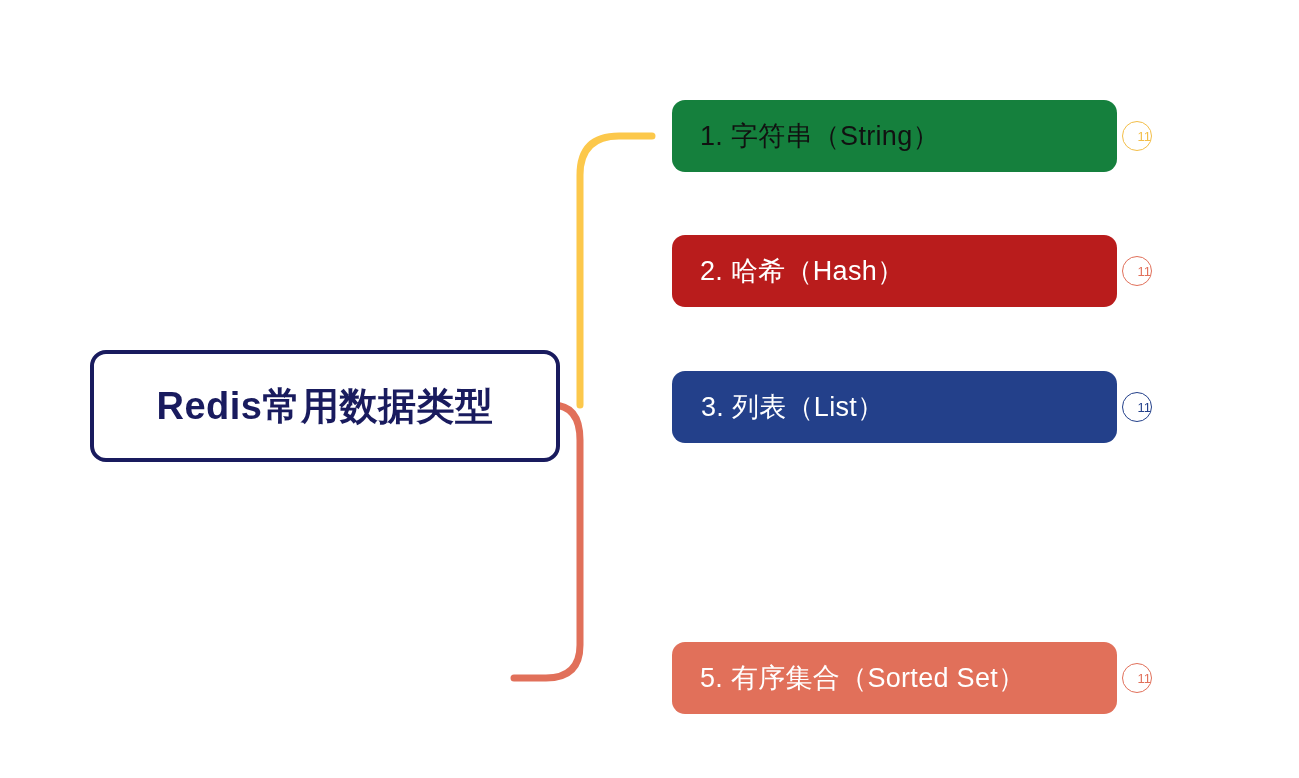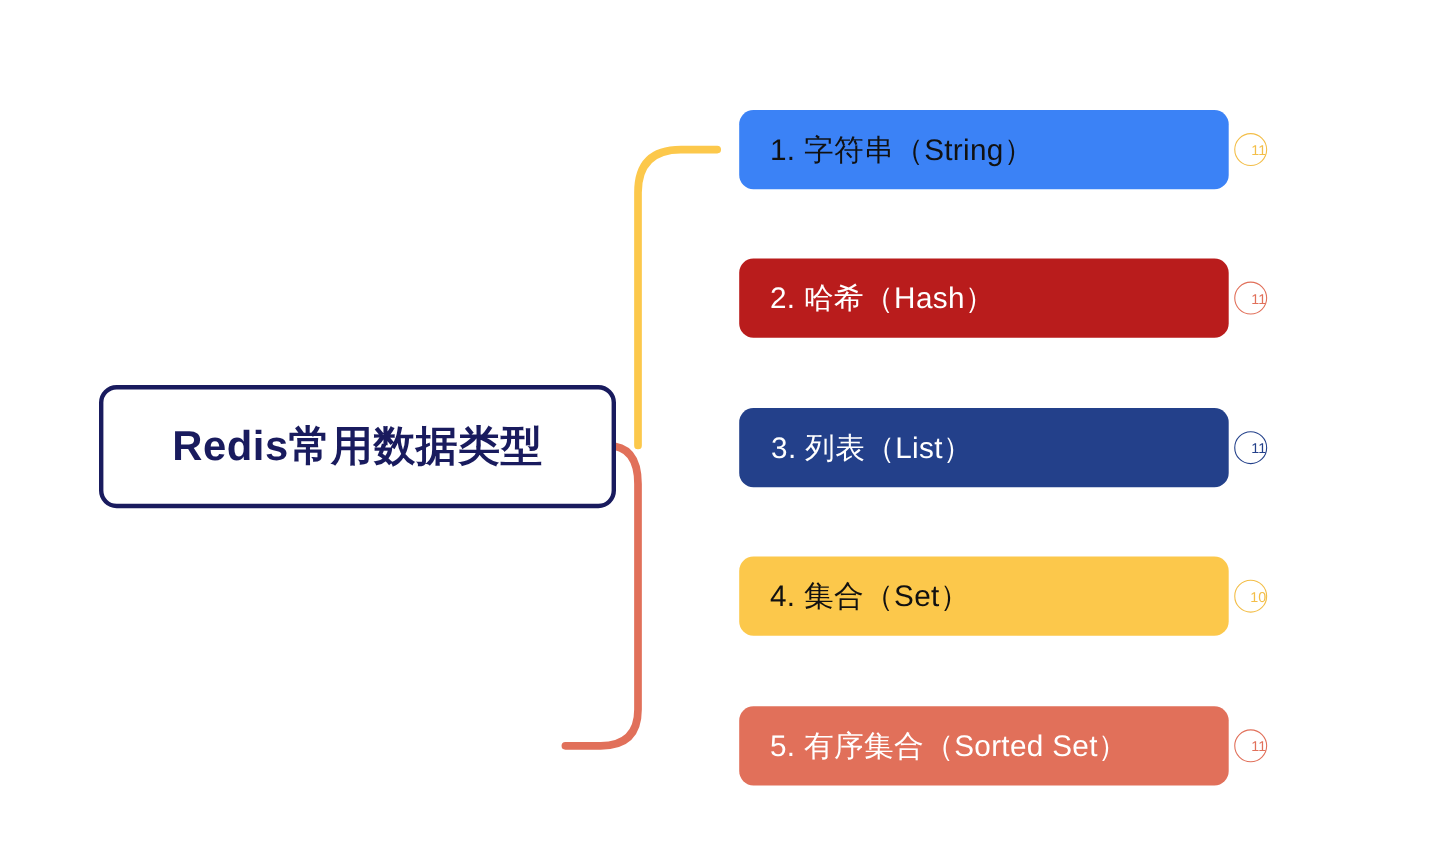--- a/index.html
+++ b/index.html
@@ -114,21 +114,21 @@
   <svg id="connectors" viewBox="0 0 1299 778" width="1299" height="778" xmlns="http://www.w3.org/2000/svg">
     <path d="M 580 405 L 580 175 Q 580 136 619 136 L 652 136" fill="none" stroke="#FCC84B" stroke-width="7" stroke-linecap="round"></path>
     <path d="M 580 405 L 620 405 Q 648 405 648 440 L 648 645 Q 648 678 614 678 L 582 678" fill="none" stroke="#E1705A" stroke-width="7" stroke-linecap="round" transform="translate(-68,0)"></path>
   </svg>
 
   <div id="root-node">
     <span class="root-label">Redis常用数据类型</span>
   </div>
 
   <div class="branch-row" id="branch-0">
-    <div class="branch-box" style="background:#3b82f6;">
+    <div class="branch-box" style="background:#15803d;">
       <span class="branch-label" style="color:#111111;">1. 字符串（String）</span>
     </div>
     <div class="branch-badge" style="color:#F3BE48;">
       <span>11</span>
     </div>
   </div>
 
   <div class="branch-row" id="branch-1">
     <div class="branch-box" style="background:#b91c1c;align-items:center;">
       <span class="branch-label" style="color:#FFFFFF;">2. 哈希（Hash）</span>
@@ -140,28 +140,20 @@
 
   <div class="branch-row" id="branch-2">
     <div class="branch-box" style="background:#23408A;padding-left:29px;">
       <span class="branch-label" style="color:#FFFFFF;">3. 列表（List）</span>
     </div>
     <div class="branch-badge" style="color:#23408A;">
       <span>11</span>
     </div>
   </div>
 
-  <div class="branch-row" id="branch-3">
-    <div class="branch-box" style="background:#FCC84B;">
-      <span class="branch-label" style="color:#111111;">4. 集合（Set）</span>
-    </div>
-    <div class="branch-badge" style="color:#F3BE48;">
-      <span>10</span>
-    </div>
-  </div>
 
   <div class="branch-row" id="branch-4">
     <div class="branch-box" style="background:#E1705A;text-align:center;">
       <span class="branch-label" style="color:#FFFFFF;">5. 有序集合（Sorted Set）</span>
     </div>
     <div class="branch-badge" style="color:#E1705A;">
       <span>11</span>
     </div>
   </div>
 

